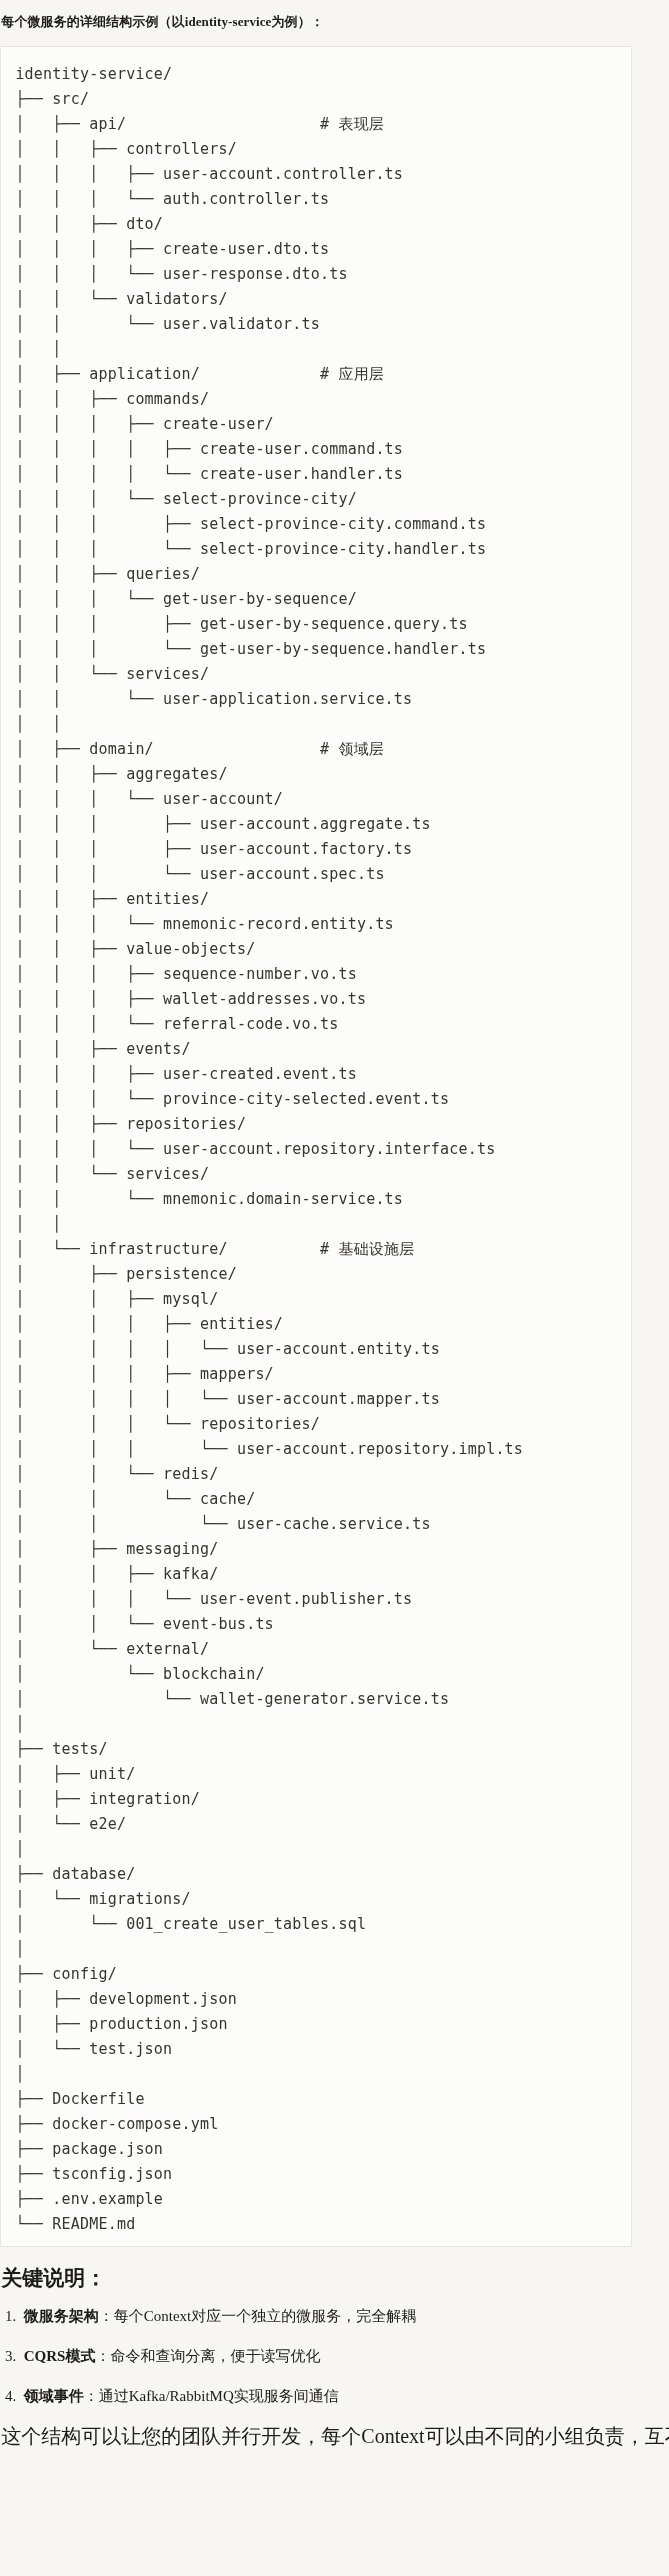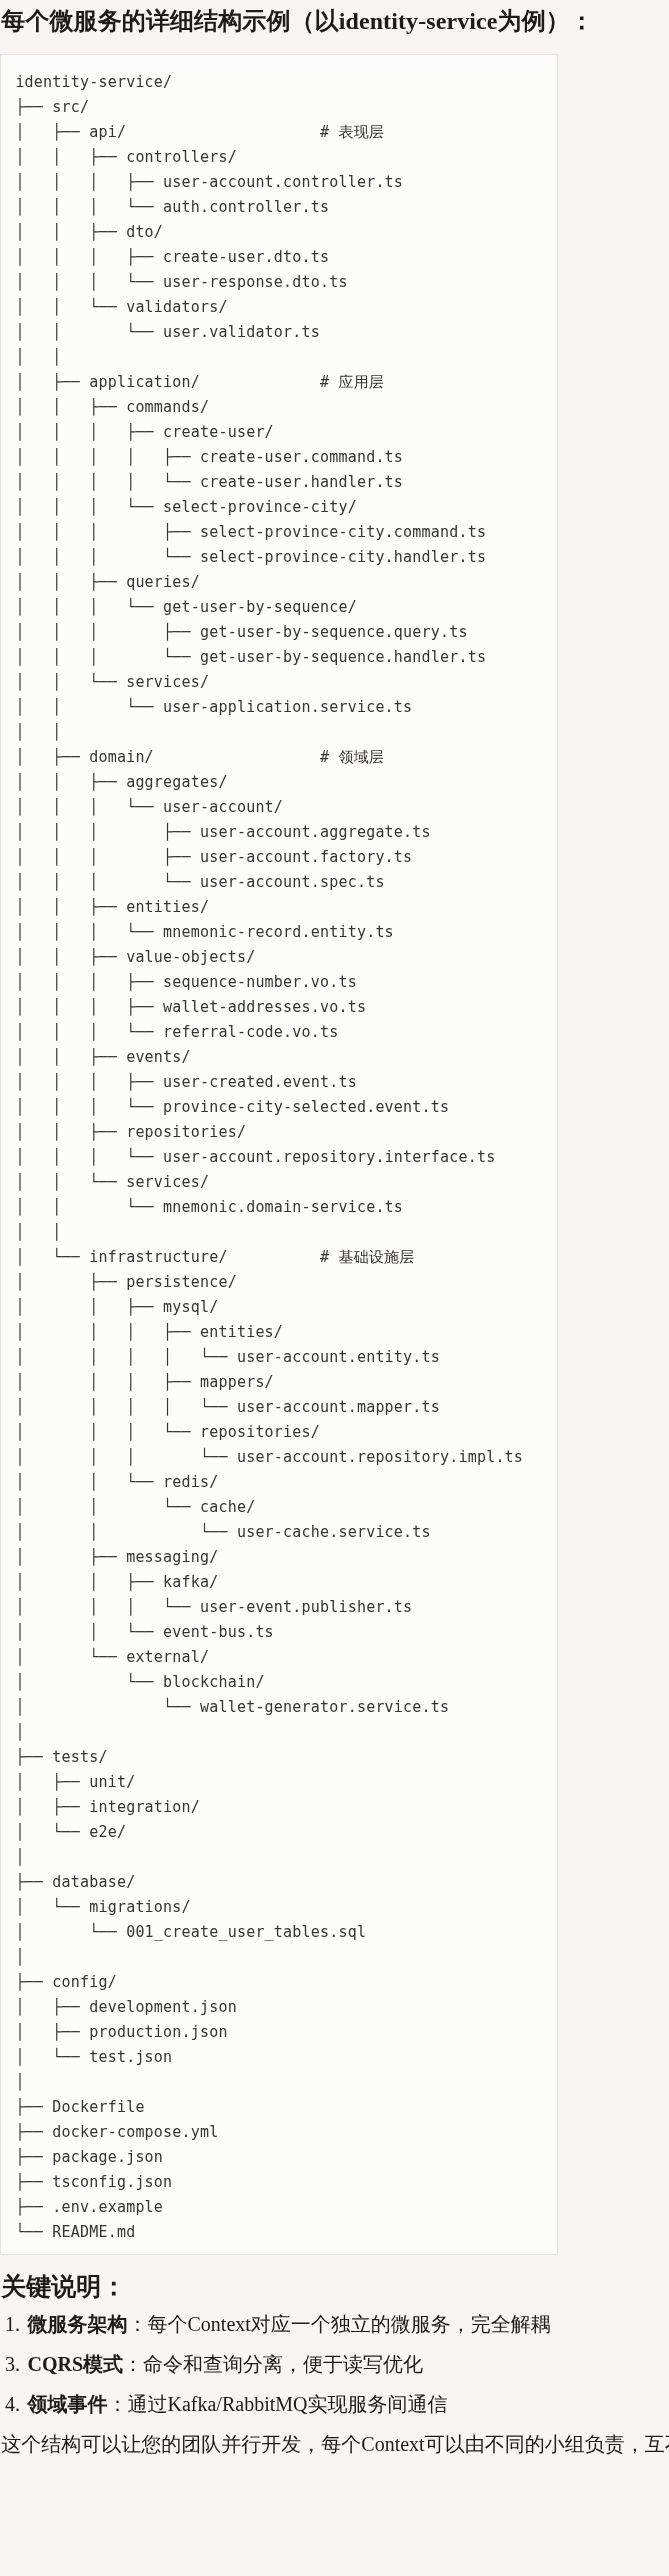--- a/index.html
+++ b/index.html
@@ -9,56 +9,56 @@
     color: #1d1c19;
     font-family: "Liberation Serif", serif;
   }
   body {
     width: 669px;
     min-height: 2576px;
     box-sizing: border-box;
     overflow: hidden;
   }
   .page-title {
-    font-size: 24px;
+    font-size: 13px;
     font-weight: 700;
     line-height: 25px;
     margin: 8.8px 0 0 1.3px;
     letter-spacing: 0.1px;
   }
   .code-block {
-    margin-top: 20px;
+    margin-top: 12px;
     background: #fcfcfa;
     border: 0.6px solid #e6e4df;
     padding: 15px 0 8.8px 14.4px;
     box-sizing: border-box;
-    width: 558px;
+    width: 632px;
     overflow: hidden;
   }
   .tree-pre {
     margin: 0;
     font-family: "DejaVu Sans Mono", monospace;
     font-size: 15px;
     line-height: 25px;
     letter-spacing: 0.2px;
     color: #37352f;
     white-space: pre;
   }
   .notes-heading {
-    font-size: 25px;
+    font-size: 21px;
     font-weight: 700;
     line-height: 25px;
     margin: 19px 0 15px 1.3px;
   }
   .notes-list {
     padding: 0 0 0 5px;
     margin: 0;
   }
   .note-item {
-    font-size: 20px;
+    font-size: 15px;
     line-height: 21px;
     margin-bottom: 19px;
     white-space: nowrap;
     font-family: Liberation Serif, serif;
   }
   .note-item .num {
     display: inline-block;
     margin-right: 7.5px;
   }
   .note-item .term {

